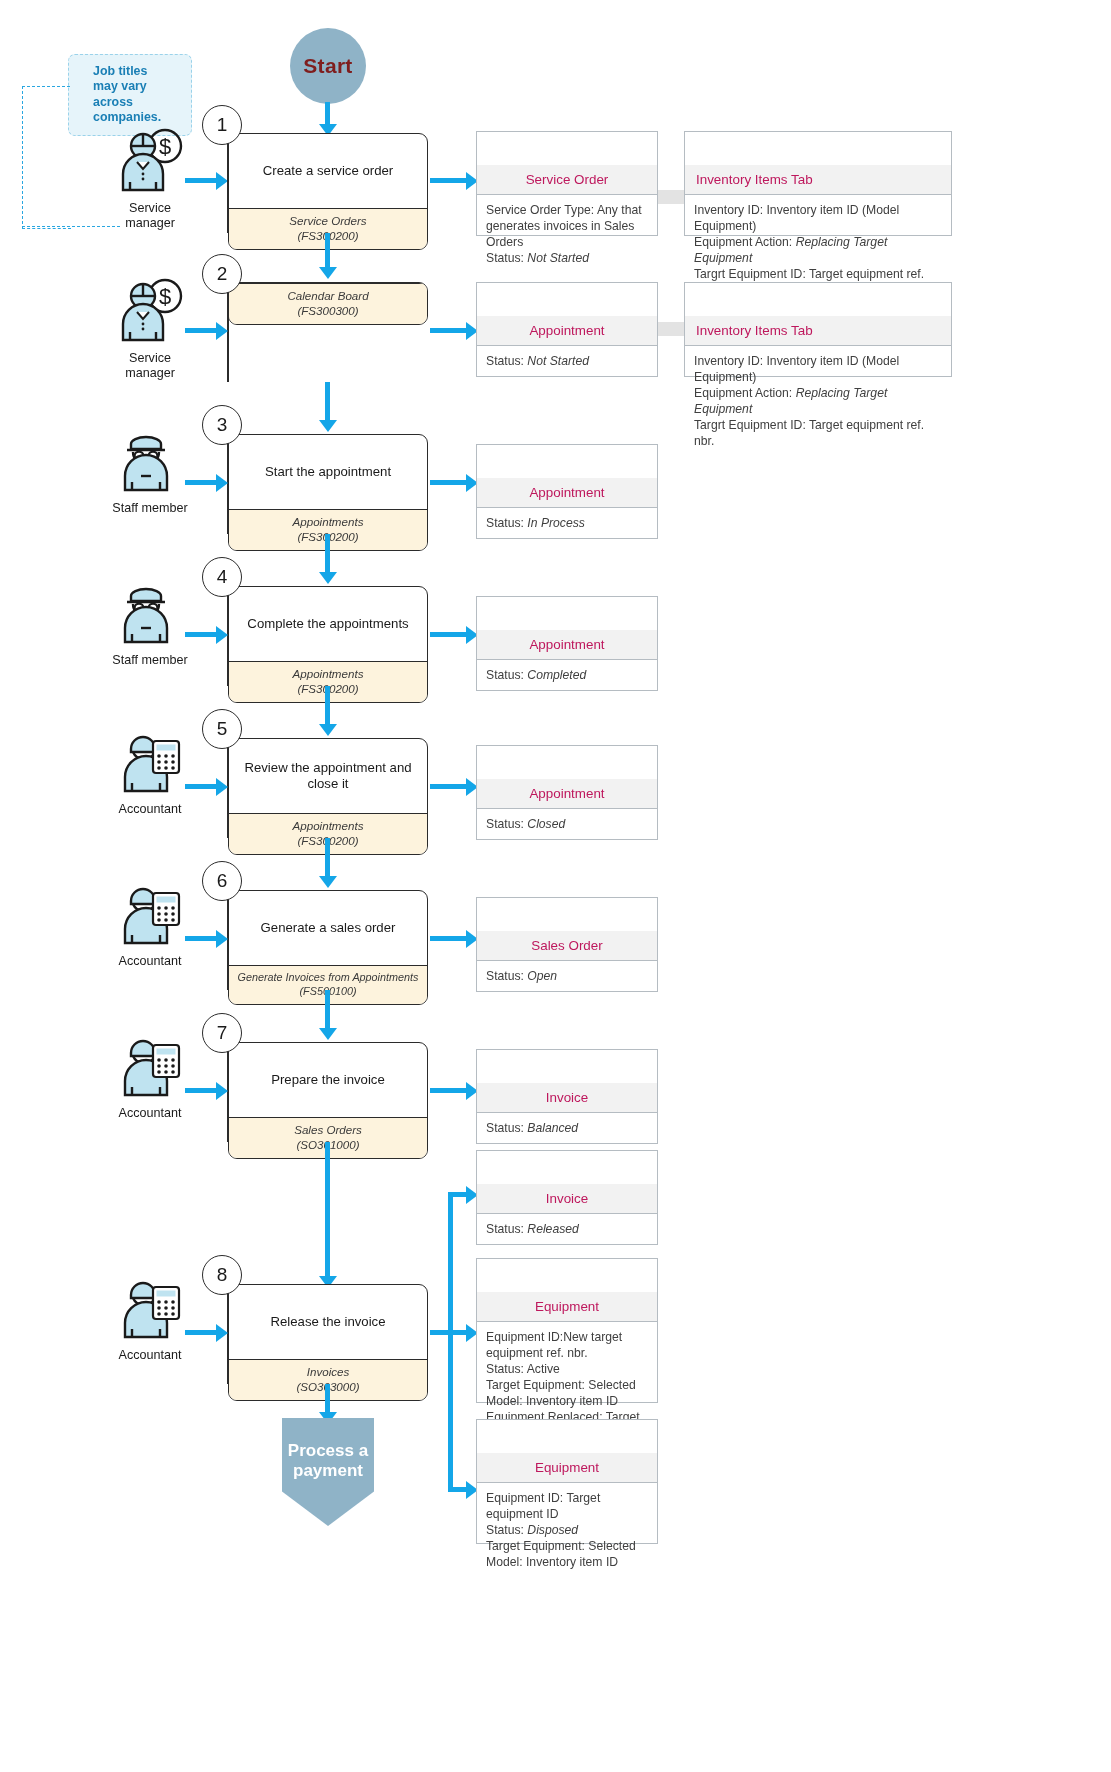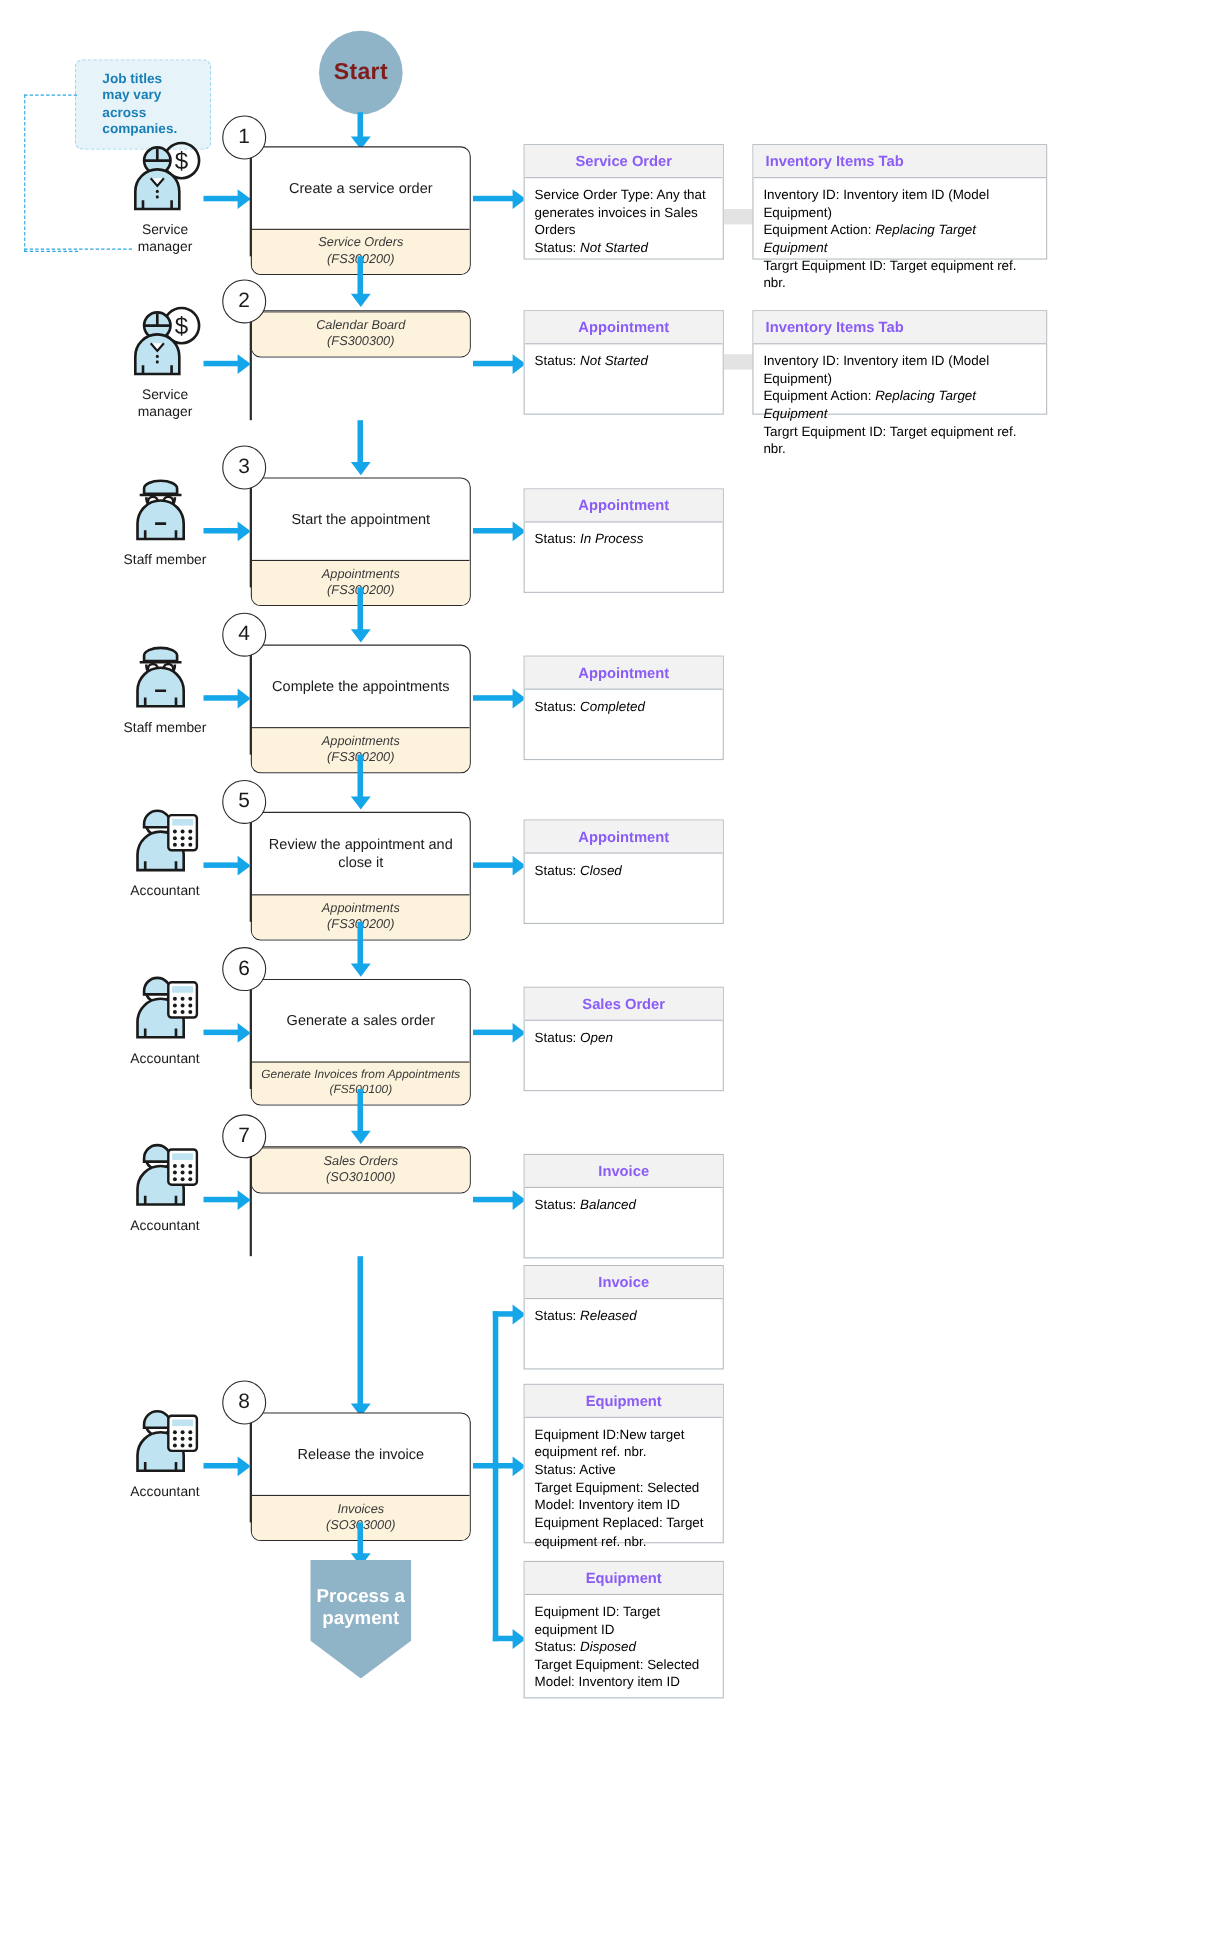--- a/index.html
+++ b/index.html
@@ -75,29 +75,30 @@
   
   .card{
     border:1.4px solid #b5bcc2;
     background:#ffffff;
     box-sizing:border-box;
   }
   .card-head{
     background:#f2f2f2;
     border-bottom:1.4px solid #b5bcc2;
     text-align:center;
-    font-weight:bold;
+    font-weight:normal;
     font-size:13.4px;
     padding:7px 6px;
-    color:#8b5cf6;
+    color:#be185d;
+    margin-top:33px;
   }
   .card-body{
     padding:7px 9px 9px;
     font-size:12.2px;line-height:1.32;
-    color:#000000;
+    color:#404040;
   }
   .card-body .em{font-style:italic;}
   .card.tab .card-head{text-align:left;padding-left:11px;}
   .card.tab .card-body{font-size:12.2px;}
 
   
   .stub{background:#e3e3e3;height:14px;}
 
   
   .persona{width:110px;text-align:center;}
@@ -444,20 +445,21 @@
     <div class="card-body">
       <div><span>Status: </span><span class="em">Open</span></div>
     </div>
   </div>
 
   <div class="abs vline" style="left:325px;top:990px;height:40px;"></div>
   <div class="abs arr-down" style="left:319px;top:1028px;"></div>
 
   <div class="abs step-num" style="left:202px;top:1013px;">7</div>
   <div class="abs step-box" style="left:228px;top:1042px;">
+    <div class="step-main">Prepare the invoice</div>
     <div class="step-screen">
       <div>Sales Orders</div>
       <div>(SO301000)</div>
     </div>
   </div>
   <div class="abs dkline" style="left:227px;top:1049px;height:93px;"></div>
 
   <div class="abs persona" style="left:95px;top:1037px;">
     <svg width="74" height="62" viewBox="0 0 74 62">
       <path d="M18 16 a12 12 0 0 1 24 0 v3 h-24 z" fill="#bfe3f0" stroke="#1a1a1a" stroke-width="2.4"></path>

